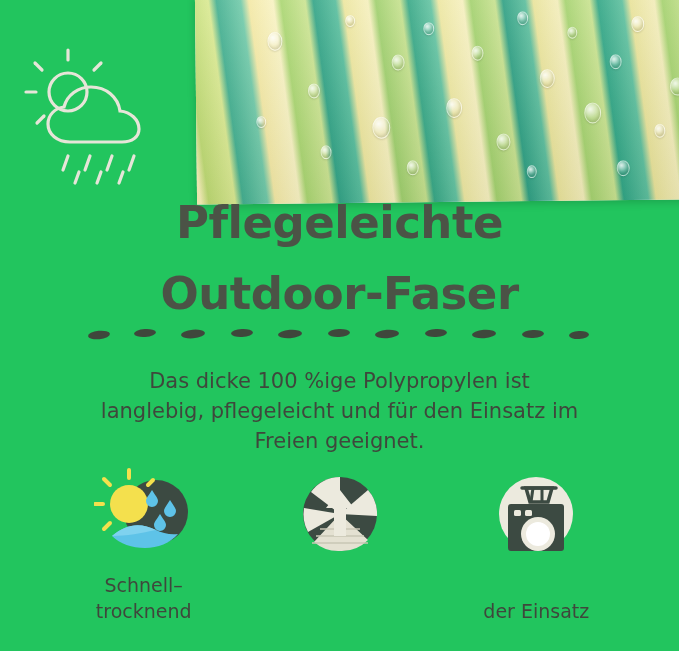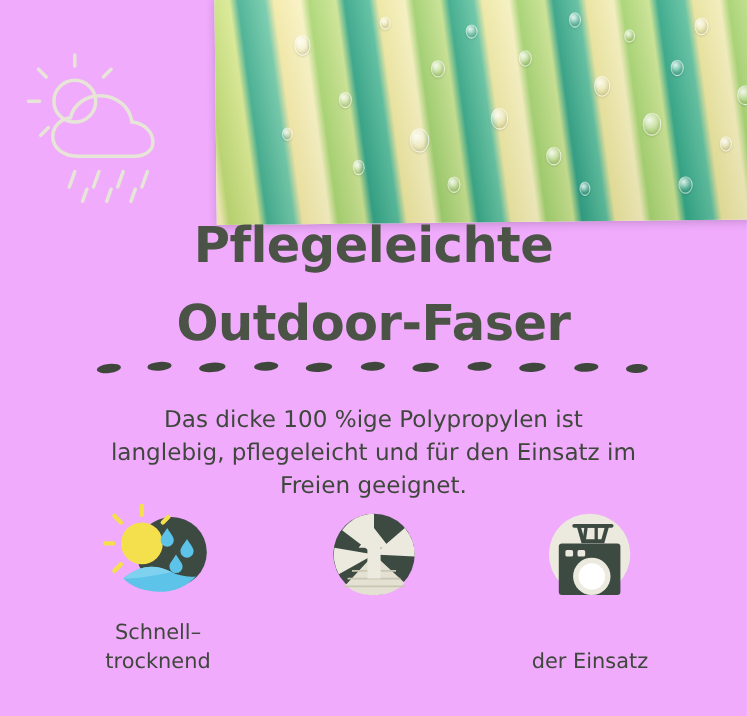--- a/index.html
+++ b/index.html
@@ -11,21 +11,21 @@
     height: 651px;
     overflow: hidden;
     background: #fdfdf8;
     font-family: "Liberation Sans", sans-serif;
     position: relative;
   }
 
   .page {
     position: absolute;
     inset: 0;
-    background: #f0abfc;
+    background: #22c55e;
     overflow: hidden;
   }
 
   
   .watermark {
     position: absolute;
     left: 8px;
     top: 30px;
     width: 215px;
     height: 160px;
@@ -131,21 +131,21 @@
     color: #3f473c;
     font-family: "DejaVu Sans", sans-serif;
     font-size: 21px;
     line-height: 30px;
   }
 
   
   .features {
     position: absolute;
     left: 60px;
-    top: 454px;
+    top: 464px;
     width: 560px;
     display: flex;
     justify-content: space-between;
     gap: 29px;
   }
   .feature {
     width: 180px;
     text-align: center;
   }
   .feature .icon-wrap {

